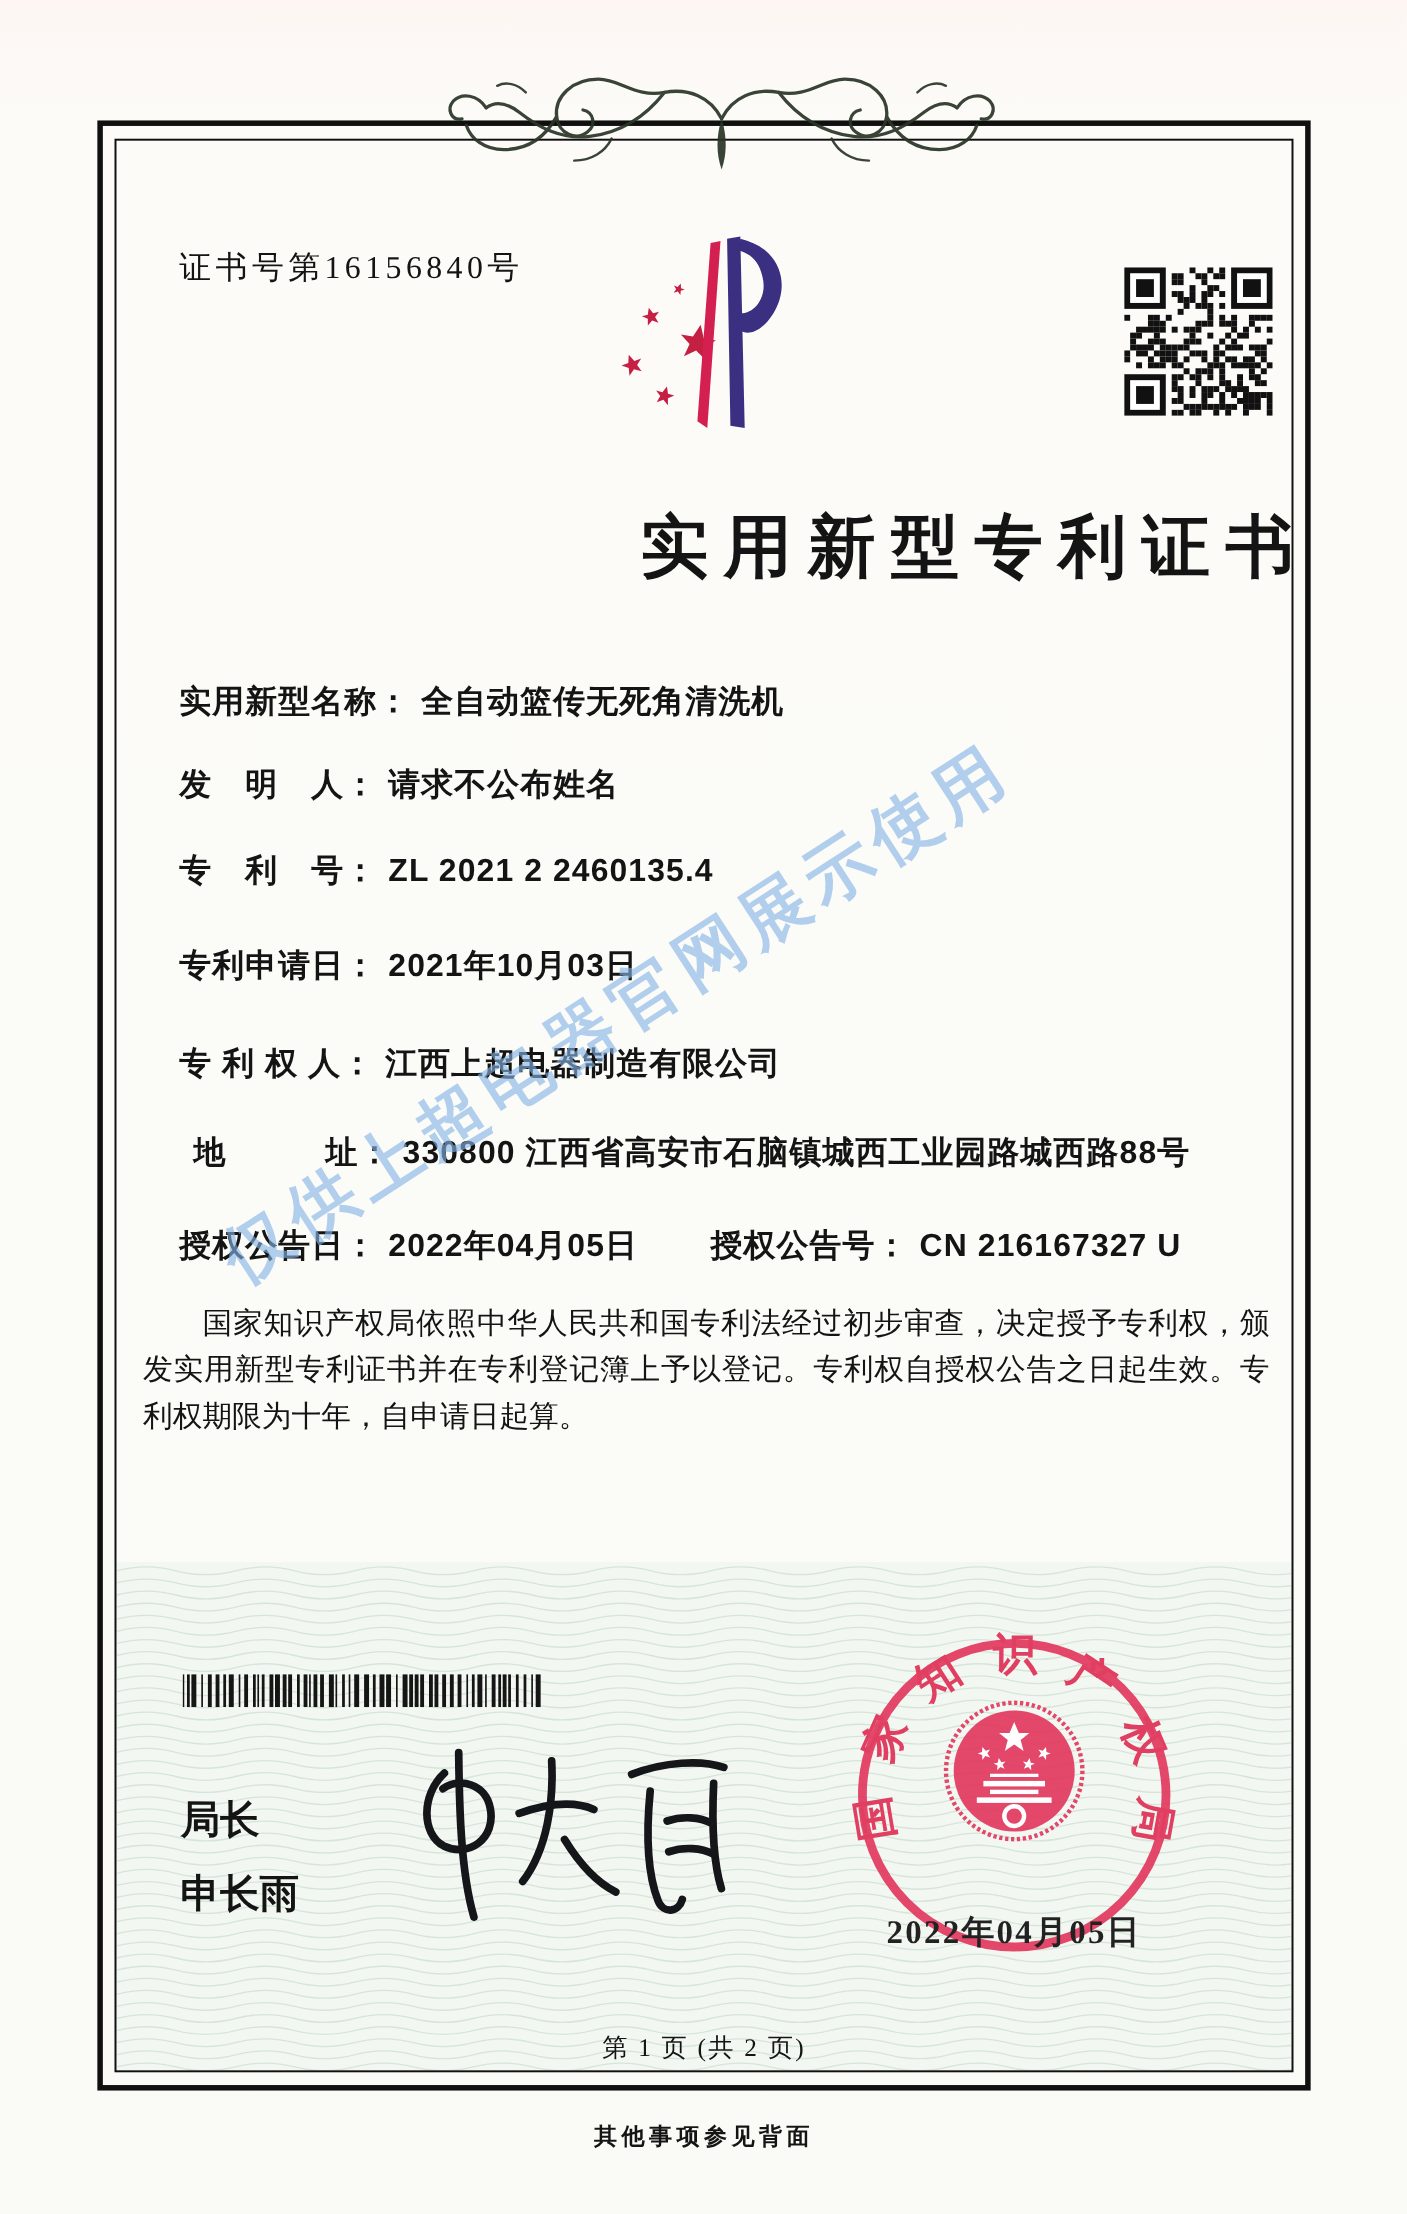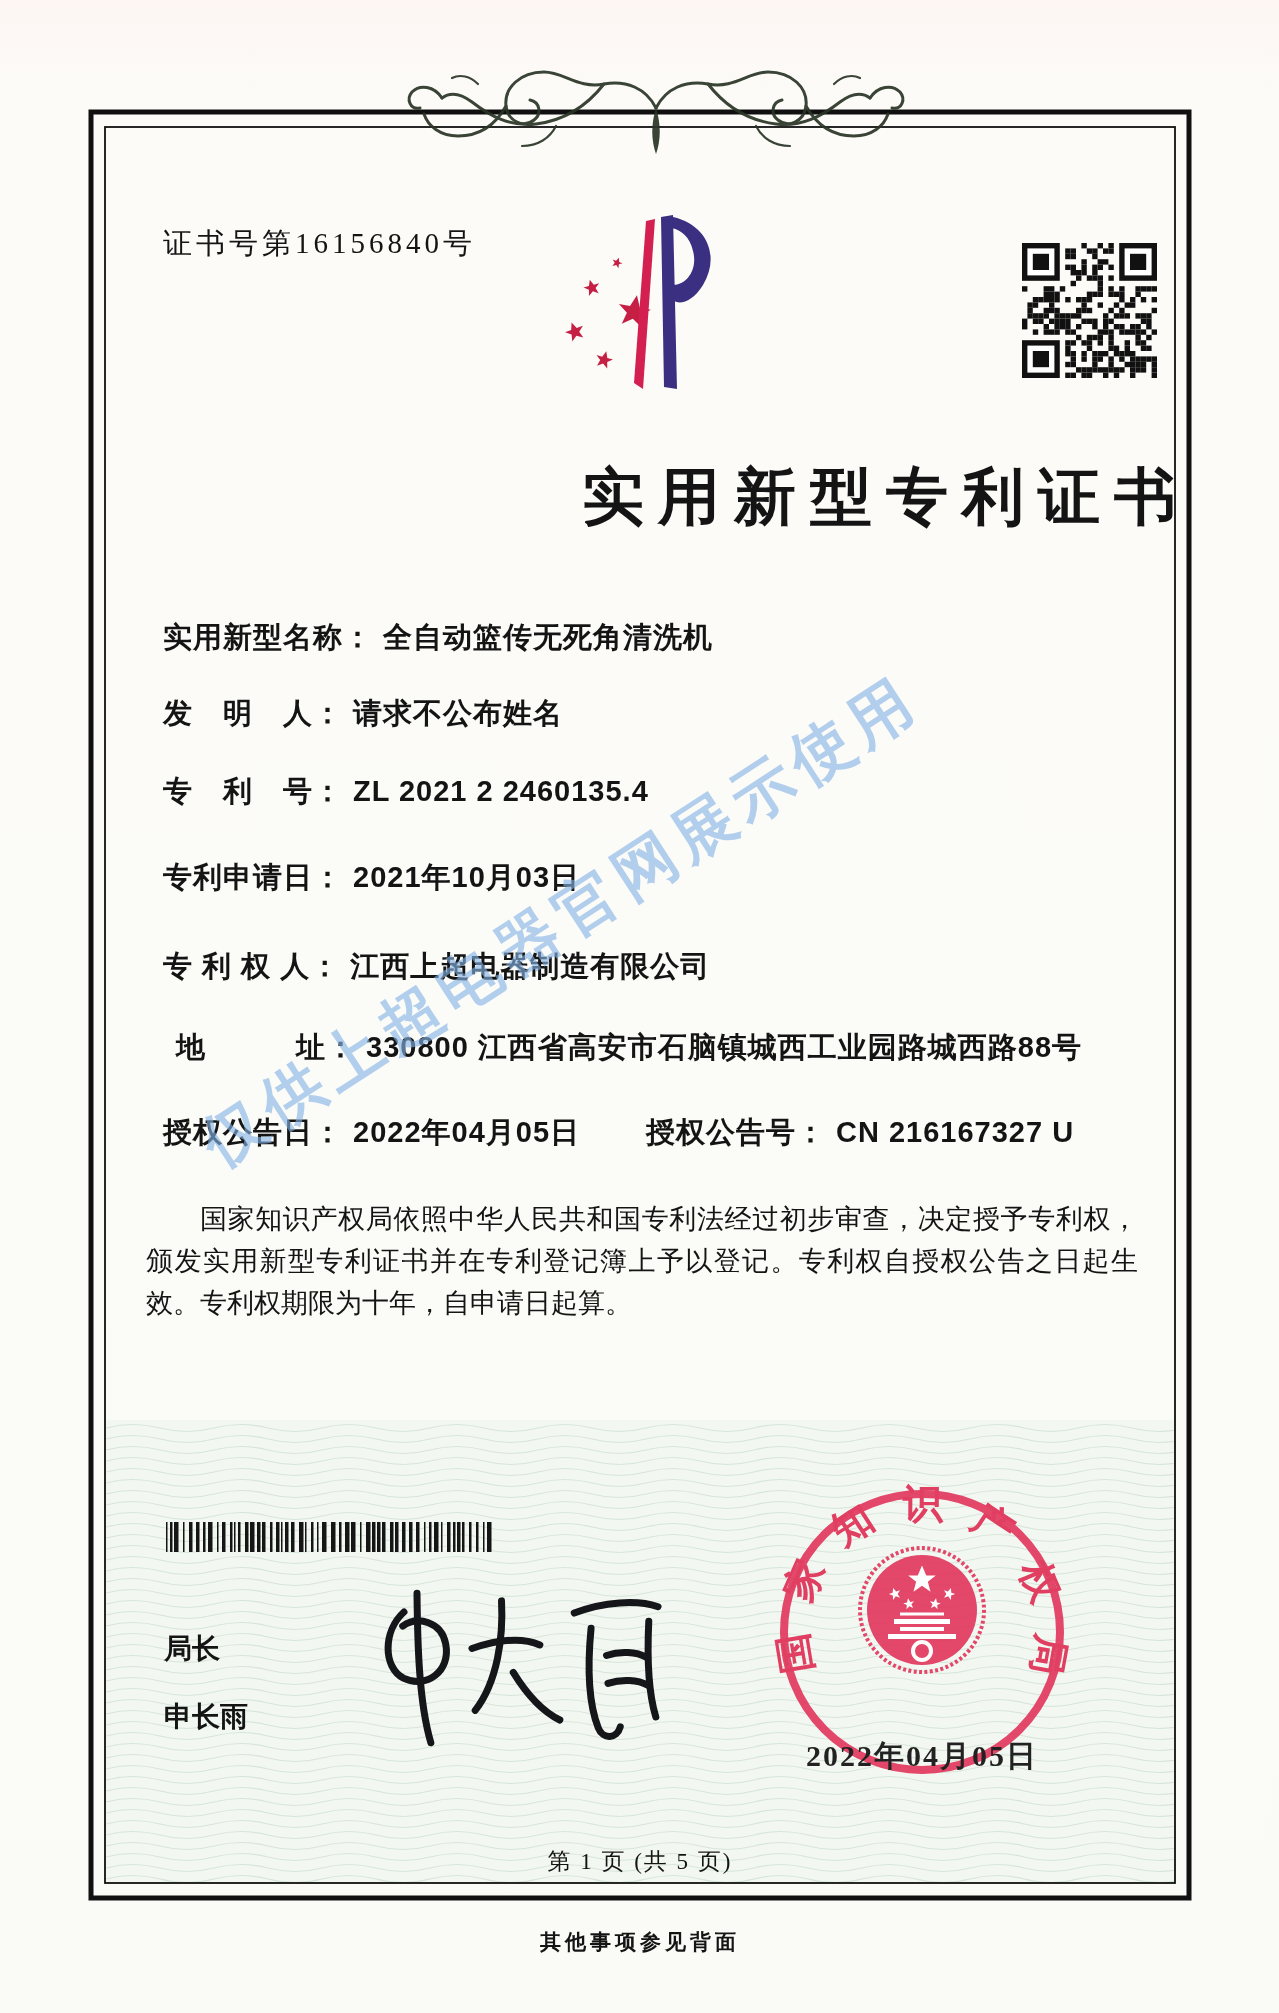--- a/index.html
+++ b/index.html
@@ -9,23 +9,23 @@
     font-family:"Liberation Serif","DejaVu Serif",serif;color:#141414;
   }
   .abs{position:absolute;}
   .cert-no{left:163px;top:224px;font-size:29px;letter-spacing:4px;font-weight:500;z-index:2;}
   .title{left:90px;top:455px;width:1100px;text-align:right;font-size:62px;font-weight:700;
          letter-spacing:14px;z-index:2;}
   .field{font-family:"Liberation Sans","DejaVu Sans",sans-serif;font-weight:600;font-size:29px;
          z-index:2;white-space:nowrap;letter-spacing:1px;}
   .field .val{margin-left:10px;}
   .paras{left:130px;top:1182px;width:1024px;font-size:27px;line-height:42px;z-index:2;text-align:justify;}
-  .paras p{margin:16px;text-indent:2em;}
+  .paras p{margin:0;text-indent:2em;}
   .kaishu{font-family:"Liberation Serif","DejaVu Serif",serif;}
-  .sig-block{left:164px;z-index:2;font-size:28px;font-weight:600;}
+  .sig-block{left:164px;z-index:2;font-size:36px;font-weight:600;}
   .pageno{left:90px;top:1846px;width:1100px;text-align:center;font-size:23px;letter-spacing:2px;z-index:2;}
   .backnote{left:90px;top:1928px;width:1100px;text-align:center;font-size:21px;font-weight:600;
             letter-spacing:4px;z-index:2;}
   .watermark{
     left:208px;top:1108px;z-index:4;font-family:"Liberation Sans","DejaVu Sans",sans-serif;
     font-size:62px;font-weight:600;letter-spacing:8px;white-space:nowrap;
     transform:rotate(-33deg);transform-origin:0 50%;pointer-events:none;opacity:.62;
   }
   svg{display:block;}
 </style>
@@ -474,16 +474,16 @@
     <use href="#star" fill="#fff" transform="translate(13,-6) scale(0.58) rotate(10)"></use>
     <path d="M-22,4 L22,4" stroke="#fff" stroke-width="3"></path>
     <rect x="-28" y="9" width="56" height="5" fill="#fff"></rect>
     <rect x="-22" y="17" width="44" height="4" fill="#fff"></rect>
     <rect x="-34" y="24" width="68" height="5" fill="#fff"></rect>
     <circle cy="41" r="9" fill="none" stroke="#fff" stroke-width="4"></circle>
   </g>
   <text x="150" y="284" text-anchor="middle" font-size="30" font-weight="700" fill="#121212" letter-spacing="2" font-family="'Liberation Serif','DejaVu Serif',serif">2022年04月05日</text>
 </svg>
 
-<div class="abs pageno">第 1 页 (共 5 页)</div>
+<div class="abs pageno">第 1 页 (共 2 页)</div>
 <div class="abs backnote kaishu">其他事项参见背面</div>
 
 <div class="abs watermark" style="color:#85b4e6;">仅供上超电器官网展示使用</div>
 
 </body></html>

